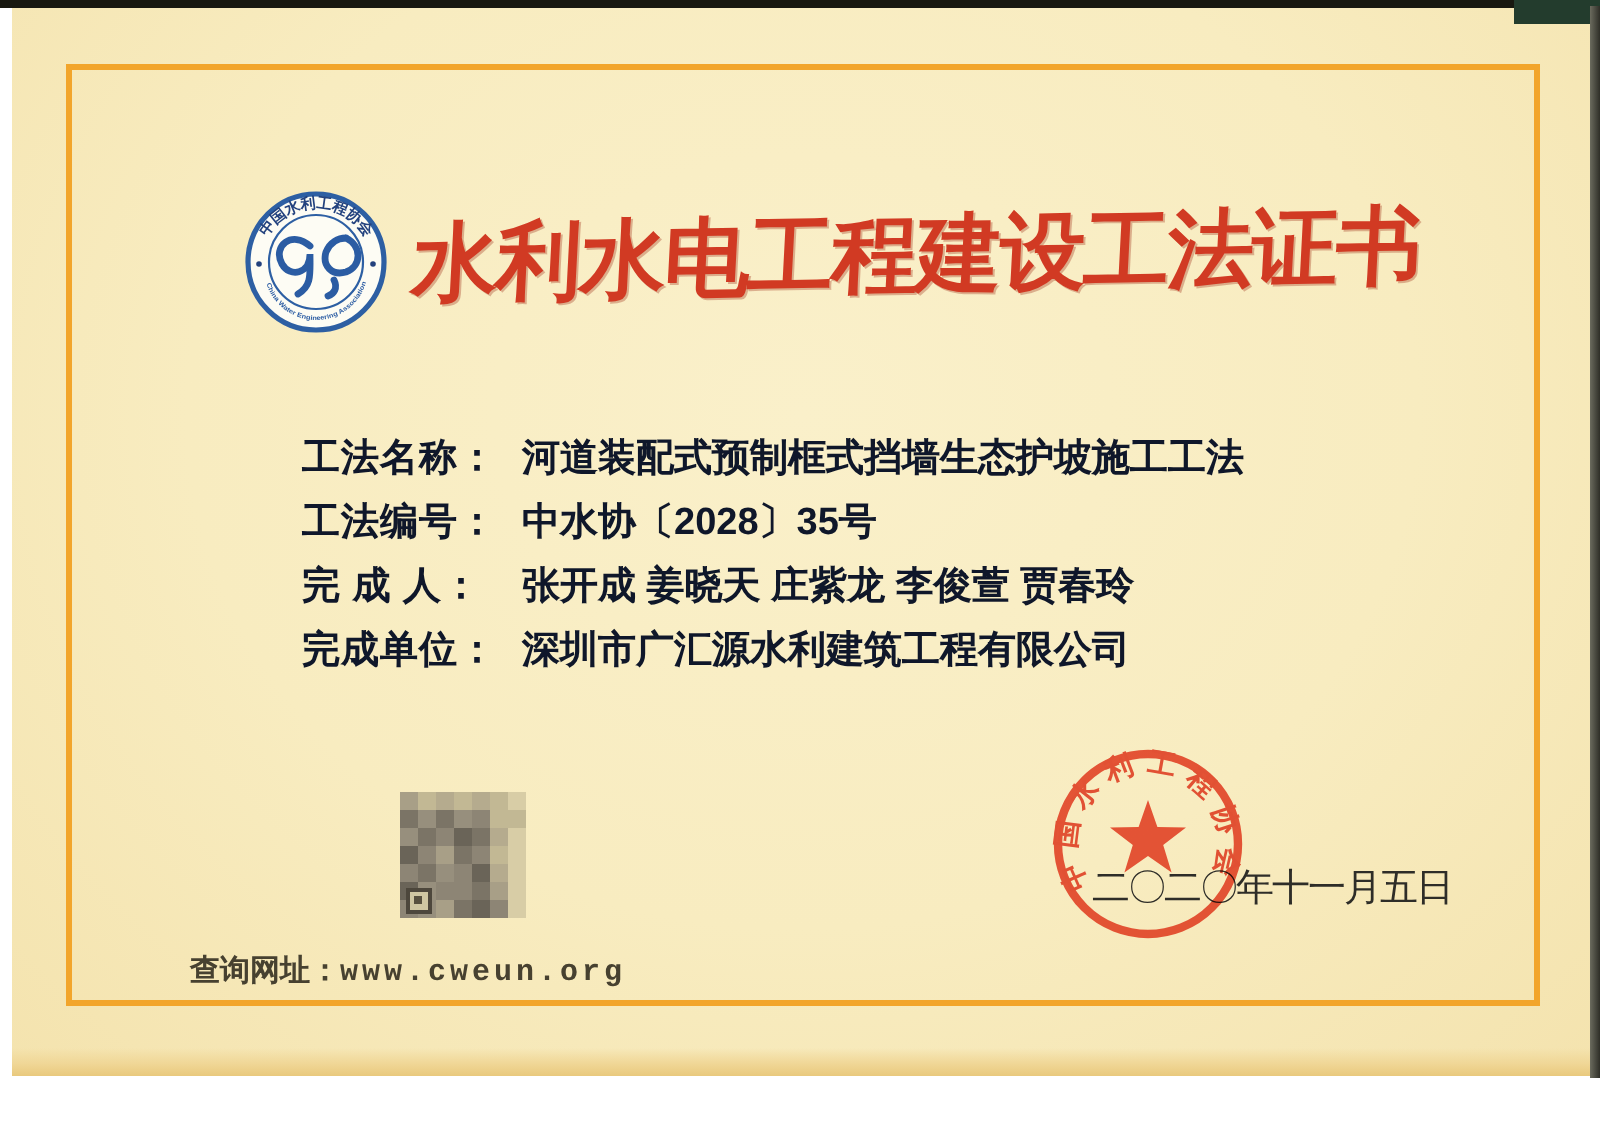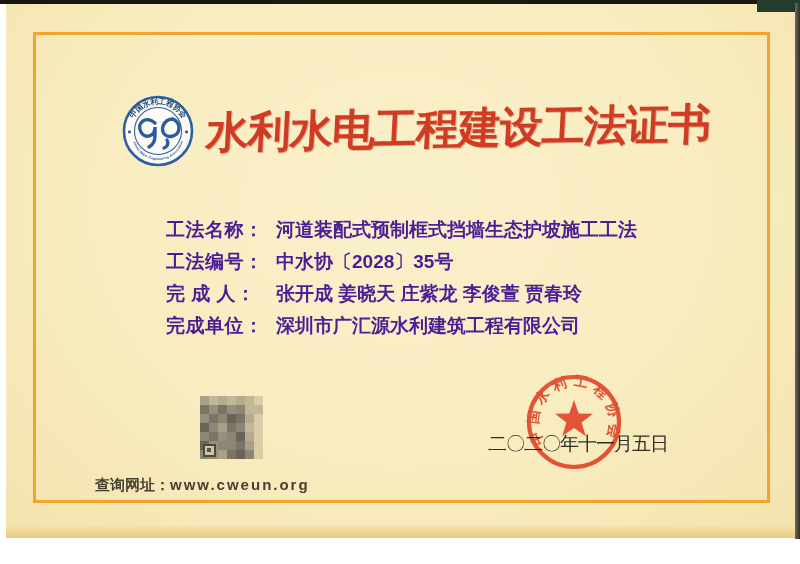--- a/index.html
+++ b/index.html
@@ -20,41 +20,41 @@
          background:linear-gradient(180deg, rgba(244,223,160,0) 0%, #f0d797 55%, #e9c97d 100%);}
   .gold-border{left:33px;top:32px;width:731px;height:465px;border:3px solid #f2a52b;}
 
   
   .title{left:206px;top:94px;width:492px;height:68px;line-height:68px;text-align:center;
          font-size:43px;font-weight:700;color:#d13a23;white-space:nowrap;
          transform:rotate(-1deg) skewX(-4deg);
          text-shadow:1px 1px 0 rgba(150,25,8,.30);letter-spacing:-1px;}
 
   
-  .fields{left:166px;top:214px;width:540px;color:#4c1d95;font-weight:700;font-size:19px;}
+  .fields{left:151px;top:214px;width:540px;color:#0f172a;font-weight:700;font-size:19px;}
   .frow{height:32px;line-height:32px;white-space:nowrap;letter-spacing:.5px;}
   .flabel{display:inline-block;width:110px;}
   .fvalue{letter-spacing:0;}
 
   
   .mosaic{left:200px;top:396px;width:63px;height:63px;display:grid;
           grid-template-columns:repeat(7,9px);grid-template-rows:repeat(7,9px);}
   .mcell{width:9px;height:9px;}
   .qr-mark{position:absolute;left:3px;top:48px;width:9px;height:9px;border:2px solid #4d473c;
            background:#cfc6a2;}
   .qr-mark::after{content:"";position:absolute;left:2px;top:2px;width:4px;height:4px;background:#57503f;}
 
   
-  .issue-date{left:488px;top:431px;font-size:19px;color:#2e2d28;letter-spacing:-1px;white-space:nowrap;}
+  .issue-date{left:546px;top:431px;font-size:19px;color:#2e2d28;letter-spacing:-1px;white-space:nowrap;}
   .seal{left:523px;top:371px;mix-blend-mode:multiply;opacity:.88;}
   .validity{left:576px;top:469px;font-size:12.5px;font-weight:700;color:#3a3831;white-space:nowrap;}
 
   
   .query{left:95px;top:476px;font-size:15px;font-weight:700;color:#474130;white-space:nowrap;}
-  .query .url{font-family:Liberation Sans, sans-serif;letter-spacing:2px;}
+  .query .url{font-family:Liberation Mono, monospace;letter-spacing:2px;}
 </style>
 </head>
 <body>
 
 <div class="stage">
 
   <div class="abs paper"></div>
   <div class="abs paper-bottom-band"></div>
   <div class="abs gold-border"></div>
   <div class="abs top-edge"></div>

